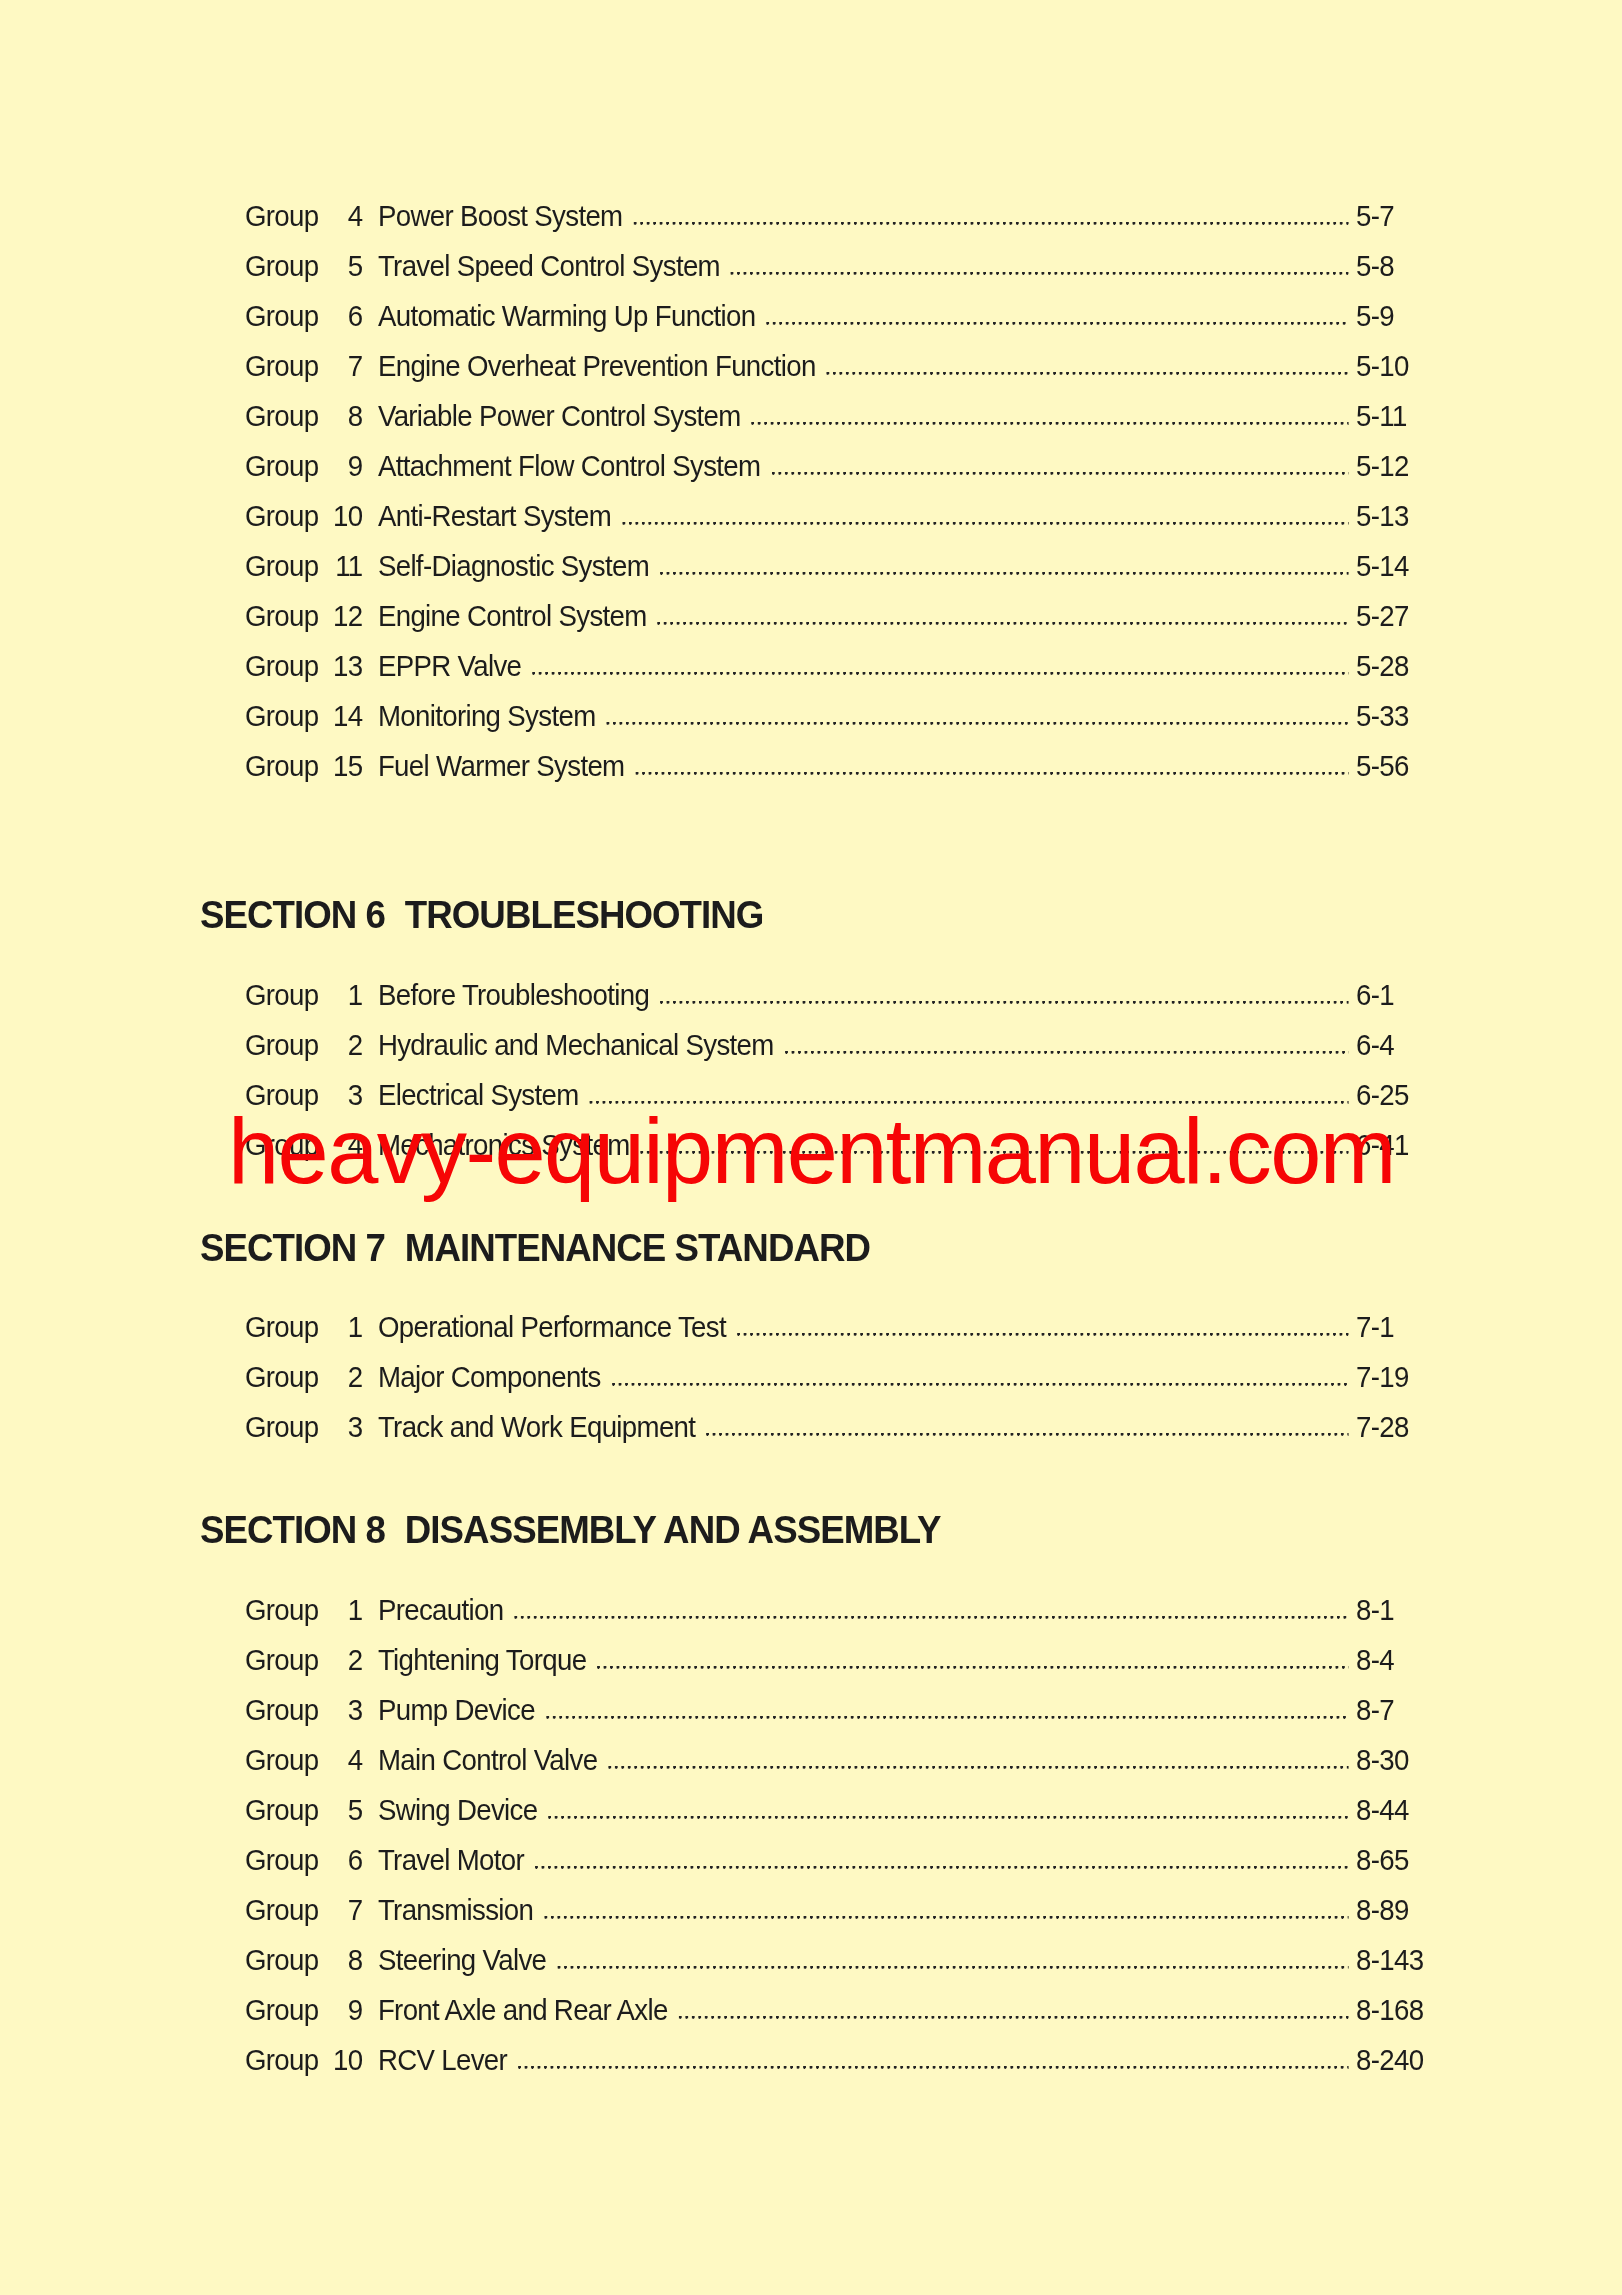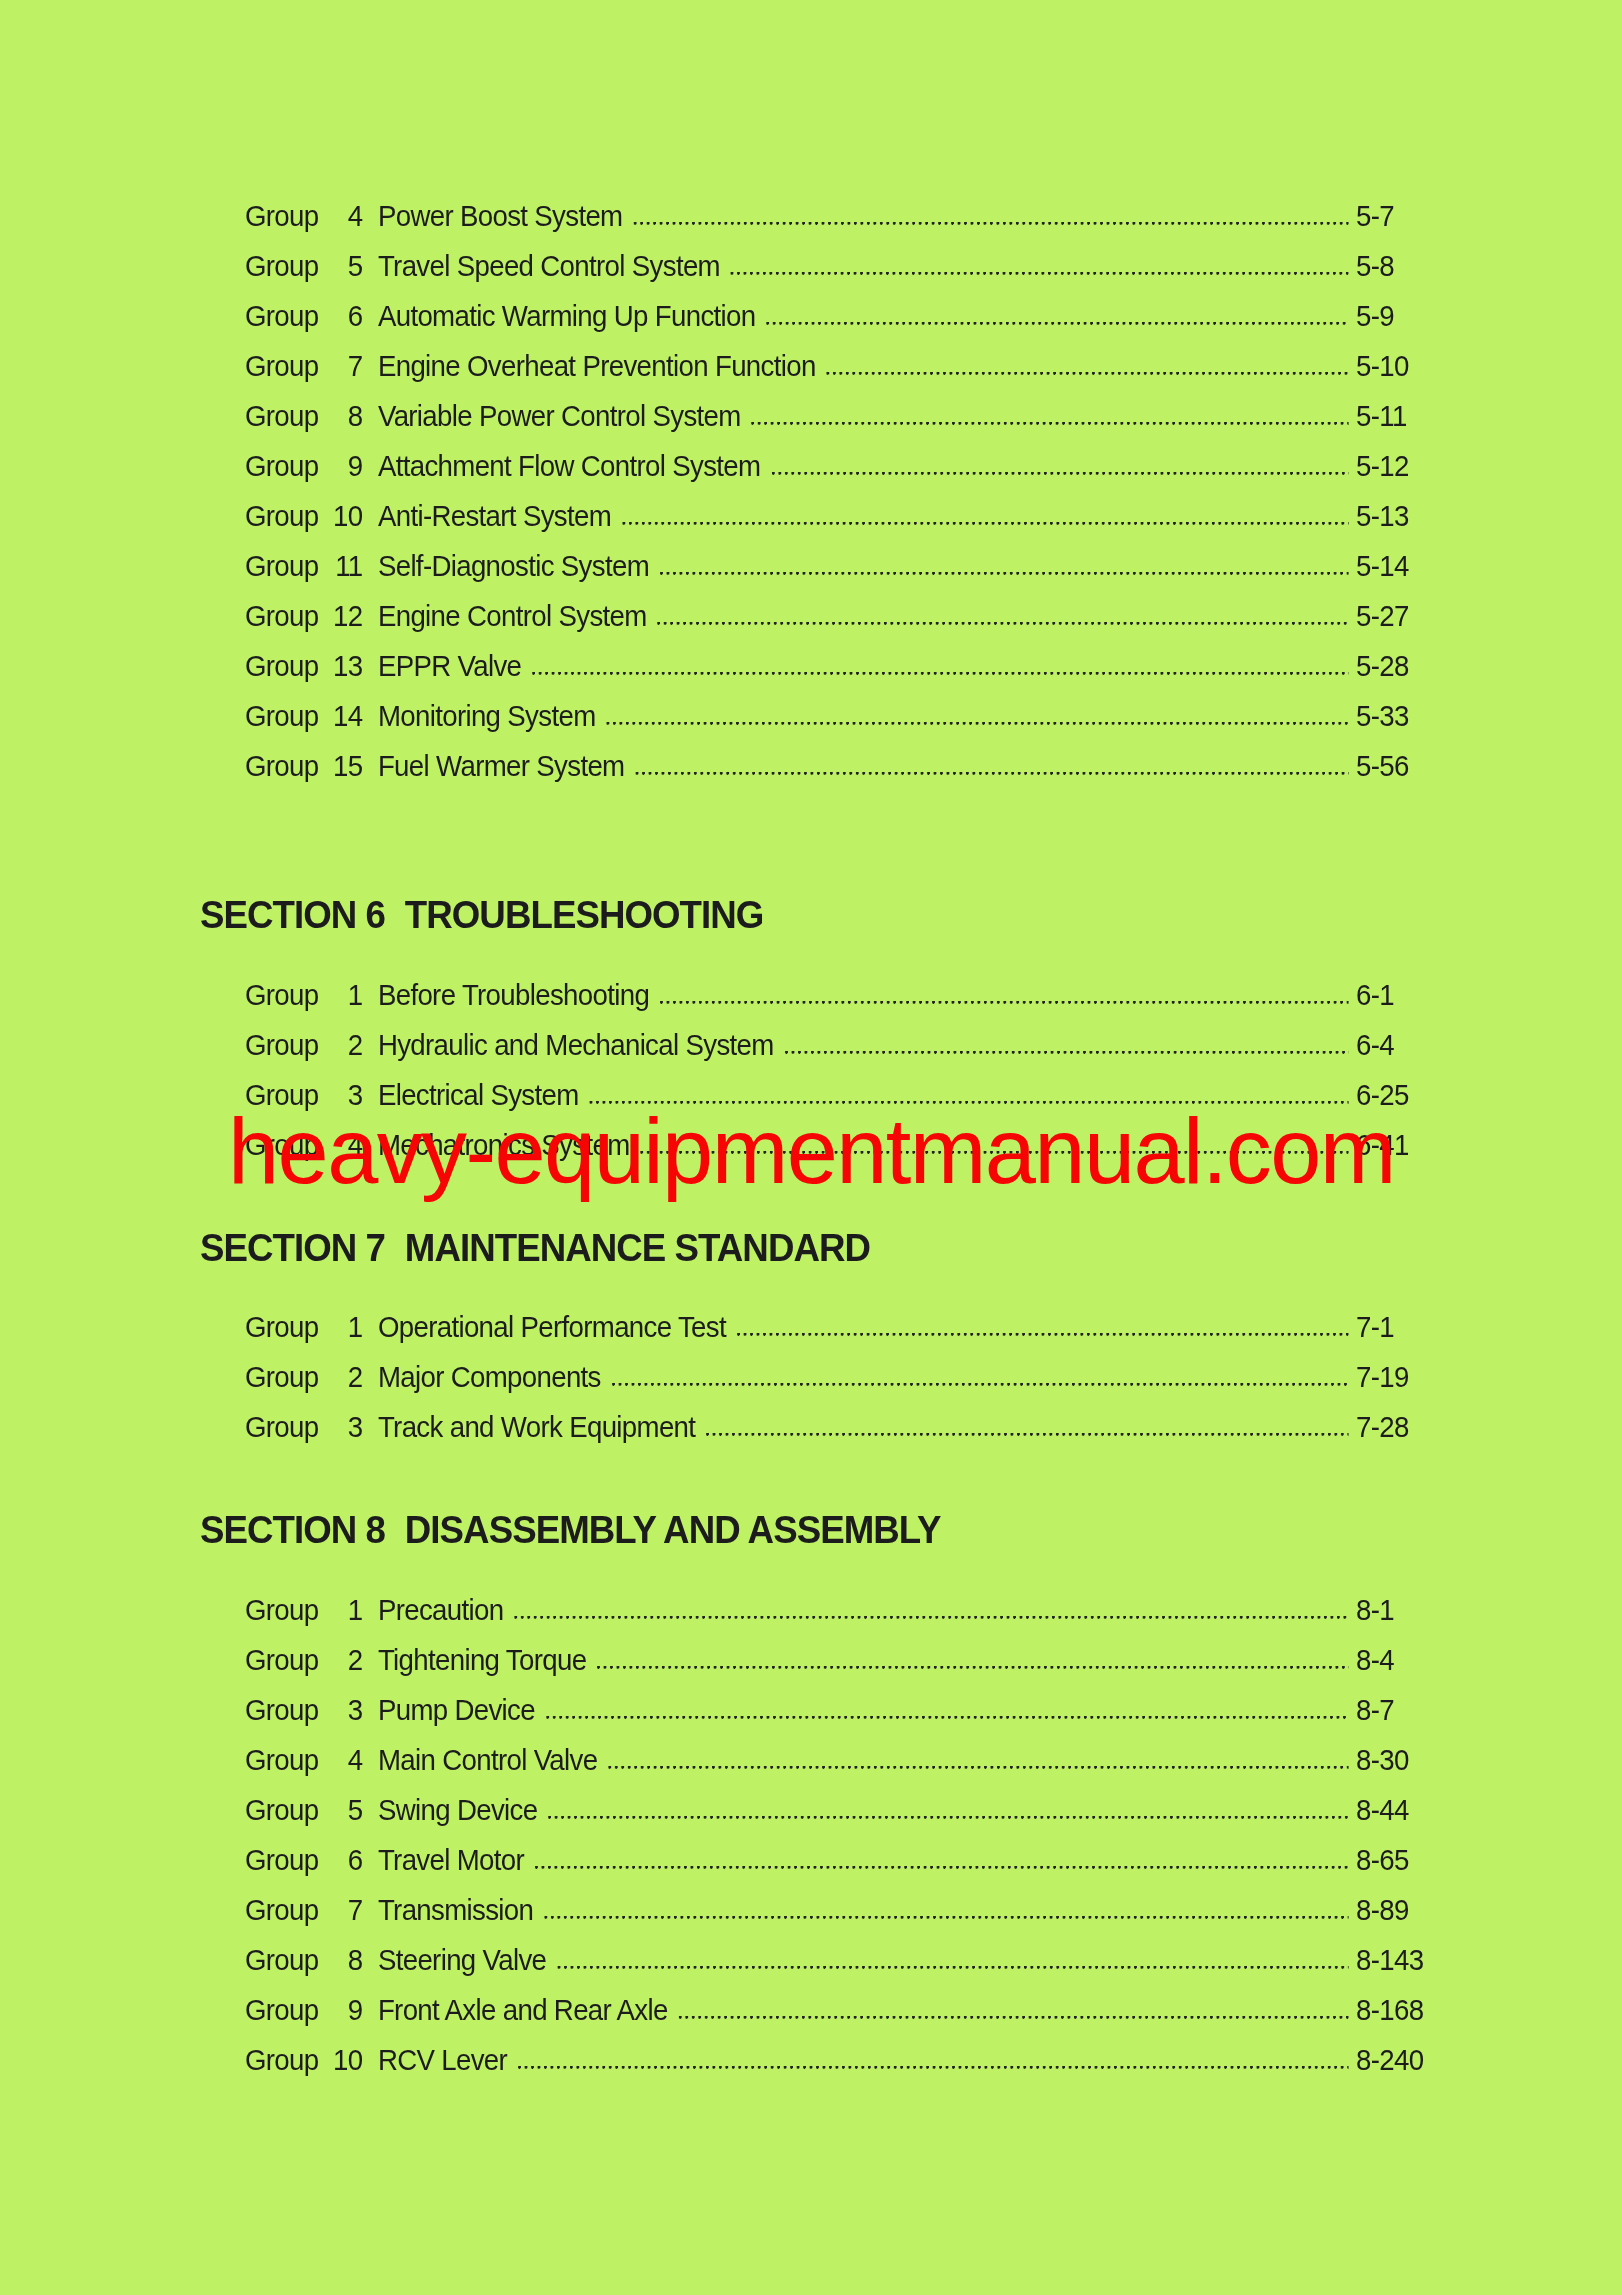--- a/index.html
+++ b/index.html
@@ -77,21 +77,21 @@
     line-height: 1.1;
     letter-spacing: -1.6px;
     font-weight: 400;
     white-space: nowrap;
     z-index: 5;
   }
 </style>
 </head>
 <body>
 
-<div class="page" style="background: #bef264; color: rgb(28, 28, 28);">
+<div class="page" style="background: #fef9c3; color: rgb(28, 28, 28);">
 
   <div class="rows-block rows-s5">
   <div class="toc-row">
     <span class="g-label">Group</span>
     <span class="g-num">4</span>
     <span class="g-title">Power Boost System</span>
     <span class="leader"></span>
     <span class="g-page">5-7</span>
   </div>
 

